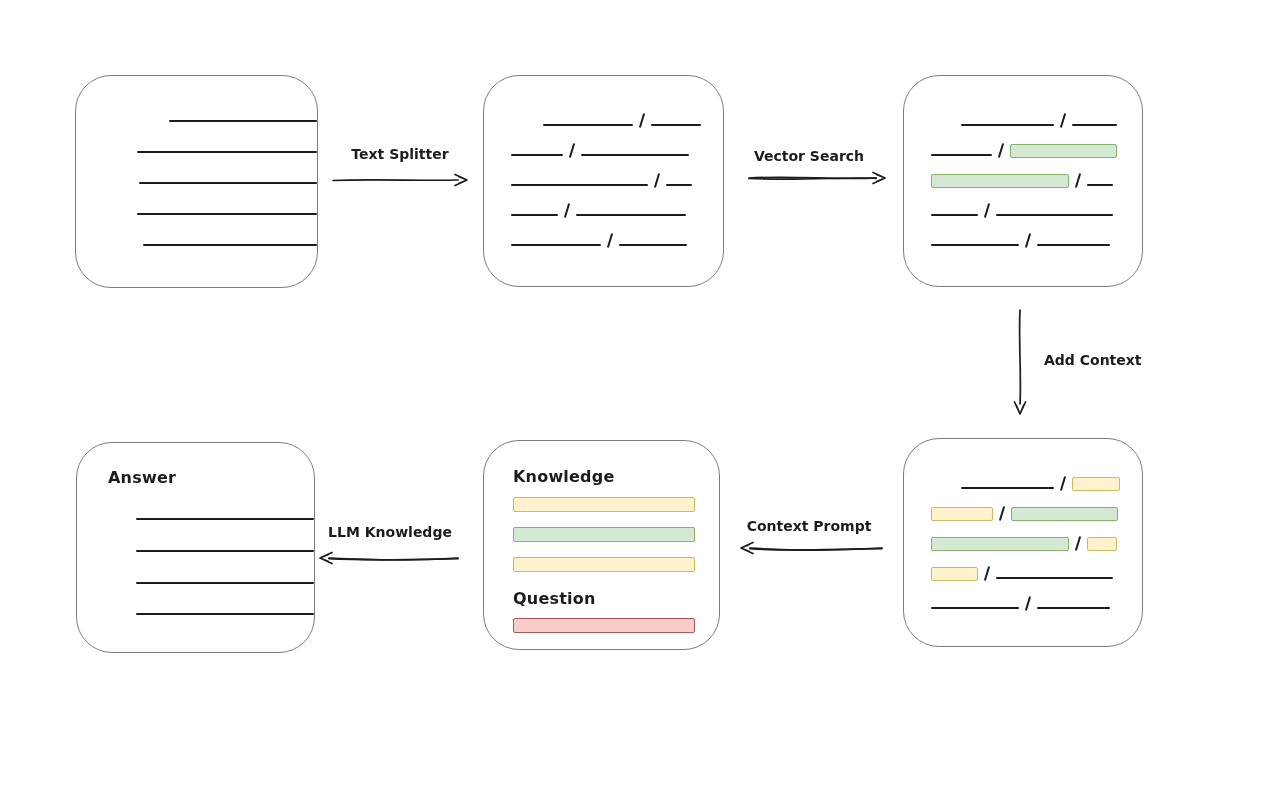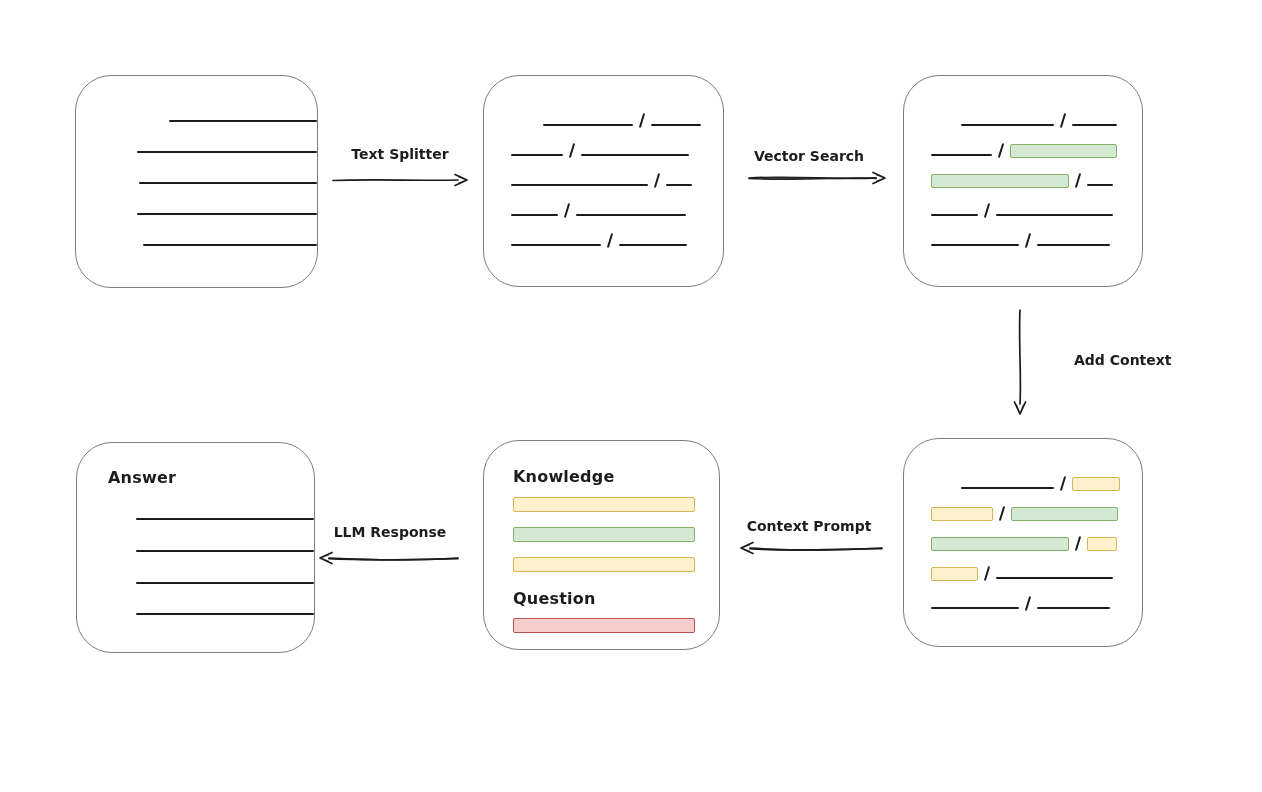--- a/index.html
+++ b/index.html
@@ -242,34 +242,34 @@
     <path d="M125 4.5 L137 10 L125 15.5 M128.5 6.5 L137 10 L128.5 13.5"></path>
   </svg>
 
   <div class="arrow-label" style="left:739px; top:148px; width:140px;">Vector Search</div>
   <svg class="arrow-svg" style="left:746px; top:168px;" width="142" height="20">
     <path d="M3 10 C 45 7.5, 95 12, 130 9.8"></path>
     <path d="M3 10.5 C 55 13, 105 8.5, 130 10.4"></path>
     <path d="M127 4.5 L139 10 L127 15.5 M130.5 6.5 L139 10 L130.5 13.5"></path>
   </svg>
 
-  <div class="arrow-label" style="left:1074px; top:352px; text-align:left;">Add Context</div>
+  <div class="arrow-label" style="left:1044px; top:352px; text-align:left;">Add Context</div>
   <svg class="arrow-svg" style="left:1008px; top:306px;" width="24" height="112">
     <path d="M12 4 C 10.5 35, 13.5 70, 12 98"></path>
     <path d="M6.5 96 L12 108 L17.5 96 M8.5 99.5 L12 108 L15.5 99.5"></path>
   </svg>
 
   <div class="arrow-label" style="left:734px; top:518px; width:150px;">Context Prompt</div>
   <svg class="arrow-svg" style="left:736px; top:538px;" width="150" height="20">
     <path d="M146 10 C 100 13, 55 12.5, 14 10.2"></path>
     <path d="M146 10.6 C 95 11, 50 13.5, 14 10.6"></path>
     <path d="M17 4.5 L5 10 L17 15.5 M13.5 6.5 L5 10 L13.5 13.5"></path>
   </svg>
 
-  <div class="arrow-label" style="left:320px; top:524px; width:140px;">LLM Response</div>
+  <div class="arrow-label" style="left:320px; top:524px; width:140px;">LLM Knowledge</div>
   <svg class="arrow-svg" style="left:316px; top:548px;" width="146" height="20">
     <path d="M142 10 C 100 13, 50 12, 13 10.2"></path>
     <path d="M142 10.6 C 95 11.5, 55 13, 13 10.6"></path>
     <path d="M16 4.5 L4 10 L16 15.5 M12.5 6.5 L4 10 L12.5 13.5"></path>
   </svg>
 
 
 </div>
 
 </body></html>

